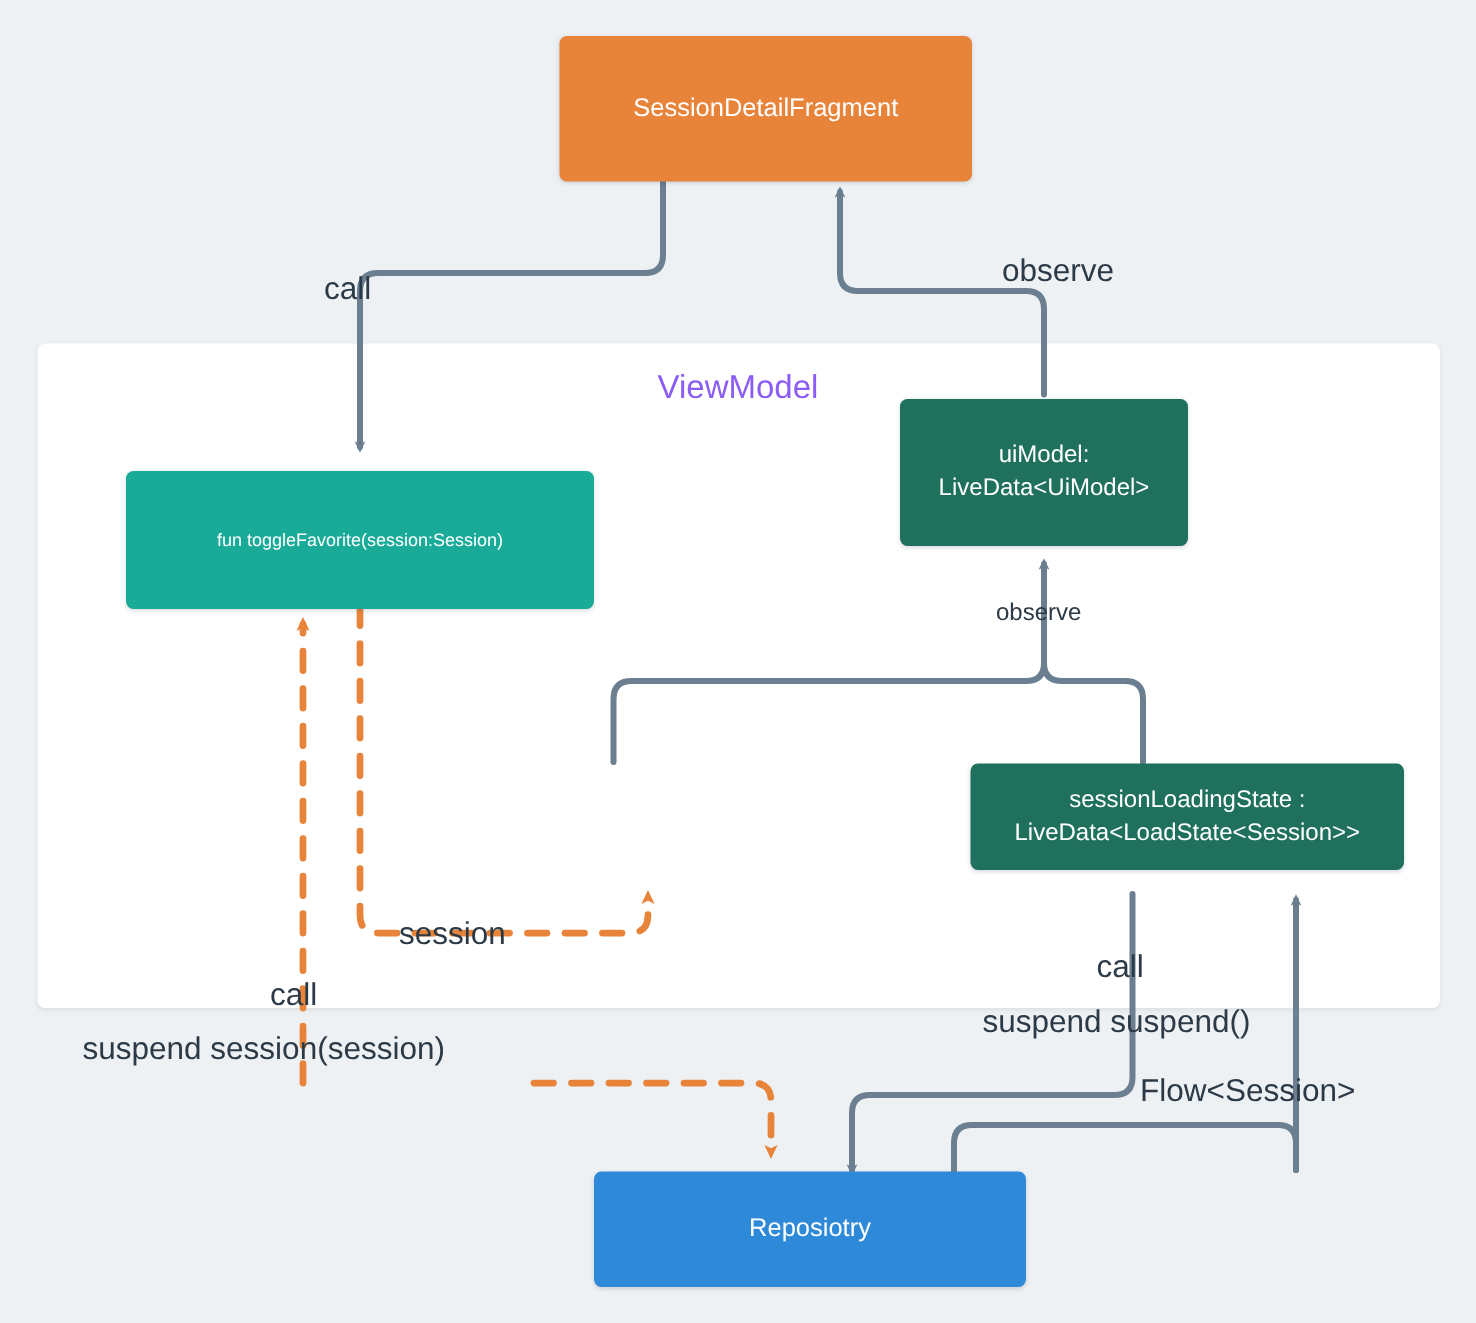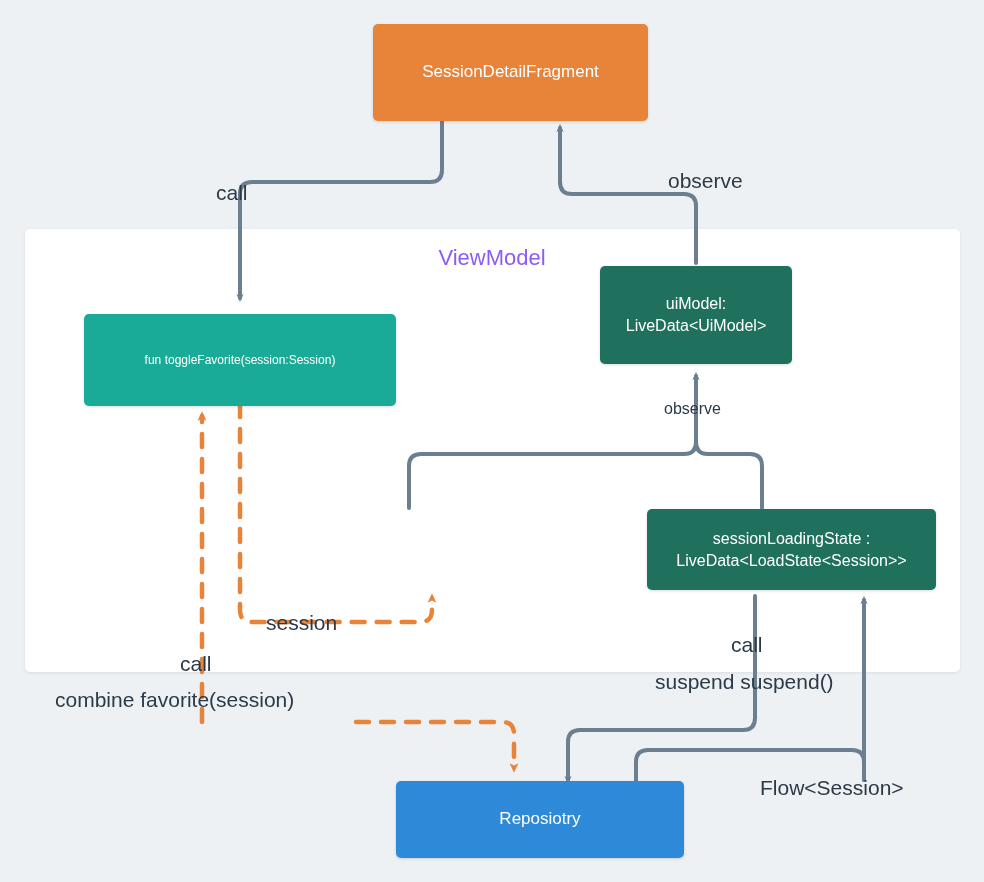--- a/index.html
+++ b/index.html
@@ -122,36 +122,36 @@
   </svg>
 
   <div class="node node-fragment" style="left:373px; top:24px; width:275px; height:97px;">SessionDetailFragment</div>
 
   <div class="node node-fun" style="left:84px; top:314px; width:312px; height:92px;">fun toggleFavorite(session:Session)</div>
 
   <div class="node node-live" style="left:600px; top:266px; width:192px; height:98px;">uiModel:
 LiveData&lt;UiModel&gt;</div>
 
 
-  <div class="node node-live" style="left:647px; top:509px; width:289px; height:81px;">sessionLoadingState :
+  <div class="node node-live" style="left:647px; top:509px; width:289px; height:71px;">sessionLoadingState :
 LiveData&lt;LoadState&lt;Session&gt;&gt;</div>
 
   <div class="node node-repo" style="left:396px; top:781px; width:288px; height:77px;">Reposiotry</div>
 
   <div class="edge-label" style="left:216px; top:181px;">call</div>
 
   <div class="edge-label" style="left:668px; top:169px;">observe</div>
 
   <div class="edge-label small" style="left:664px; top:400px;">observe</div>
 
   <div class="edge-label" style="left:266px; top:611px;">session</div>
 
   <div class="edge-label" style="left:180px; top:652px;">call</div>
 
-  <div class="edge-label" style="left:55px; top:688px;">combine favorite(session)</div>
+  <div class="edge-label" style="left:55px; top:688px;">suspend session(session)</div>
 
   <div class="edge-label" style="left:731px; top:633px;">call</div>
 
   <div class="edge-label" style="left:655px; top:670px;">suspend suspend()</div>
 
-  <div class="edge-label" style="left:760px; top:776px;">Flow&lt;Session&gt;</div>
+  <div class="edge-label" style="left:760px; top:716px;">Flow&lt;Session&gt;</div>
 
 </div>
 
 </body></html>

